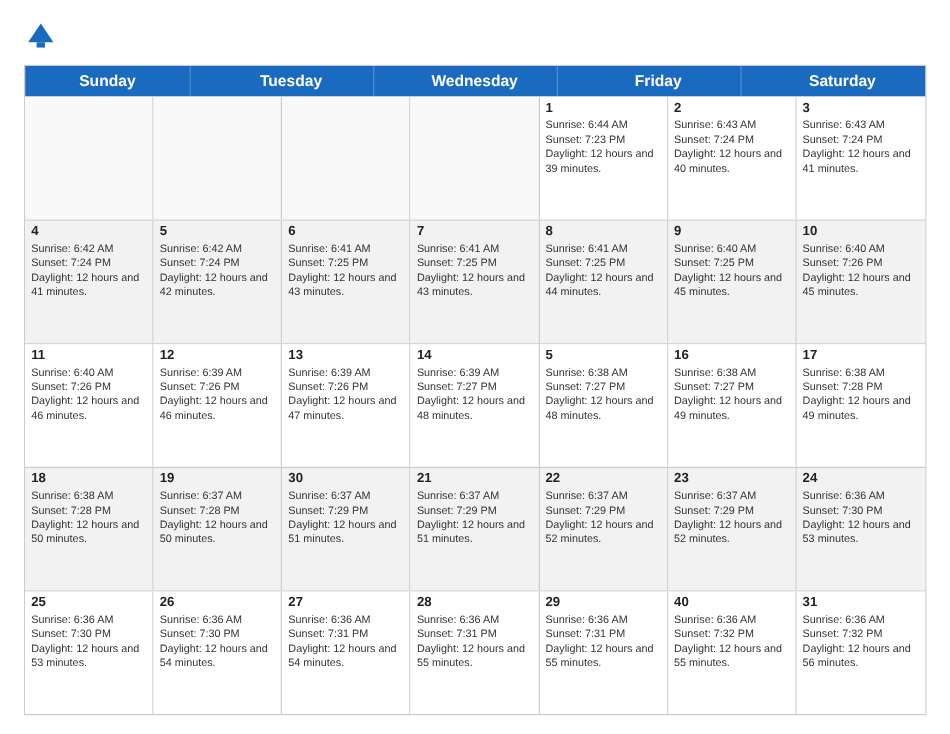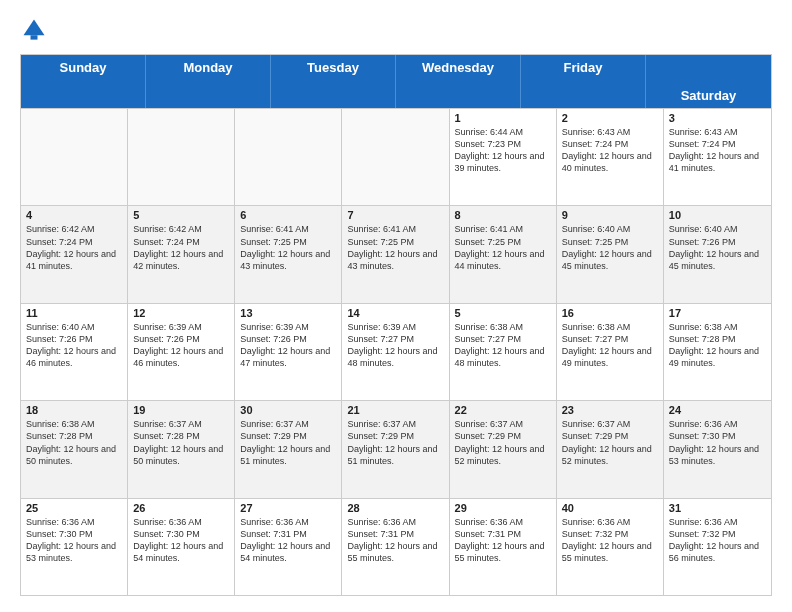--- a/index.html
+++ b/index.html
@@ -53,32 +53,33 @@
       color: #333;
     }
     .calendar {
       flex: 1;
       display: flex;
       flex-direction: column;
       border: 1px solid #ccc;
     }
     .cal-header-row {
       display: grid;
-      grid-template-columns: repeat(6, 1fr);
+      grid-template-columns: repeat(5, 1fr);
       background: #1a6bbf;
+      gap: 15px;
     }
     .cal-header-cell {
       color: #fff;
       font-weight: bold;
       font-size: 13px;
       padding: 5px 6px;
       text-align: center;
       border-right: 1px solid #4a8fd4;
     }
-    .cal-header-cell:last-child { border-right: none; margin-top: 28px; }
+    .cal-header-cell:last-child { border-right: none; }
     .cal-body {
       flex: 1;
       display: flex;
       flex-direction: column;
     }
     .cal-row {
       display: grid;
       grid-template-columns: repeat(7, 1fr);
       flex: 1;
       border-top: 1px solid #ccc;
@@ -130,21 +131,20 @@
     </div>
     <div class="title-block">
       <div class="month-title"></div>
       <div class="subtitle"></div>
     </div>
   </div>
 
   <div class="calendar">
     <div class="cal-header-row">
     <div class="cal-header-cell">Sunday</div>
-        <div class="cal-header-cell">Monday</div>
         <div class="cal-header-cell">Tuesday</div>
         <div class="cal-header-cell">Wednesday</div>
         <div class="cal-header-cell">Friday</div>
         <div class="cal-header-cell">Saturday</div>
       </div>
     <div class="cal-body">
     <div class="cal-row">
           <div class="cal-cell empty"></div>
           <div class="cal-cell empty"></div>
           <div class="cal-cell empty"></div>

